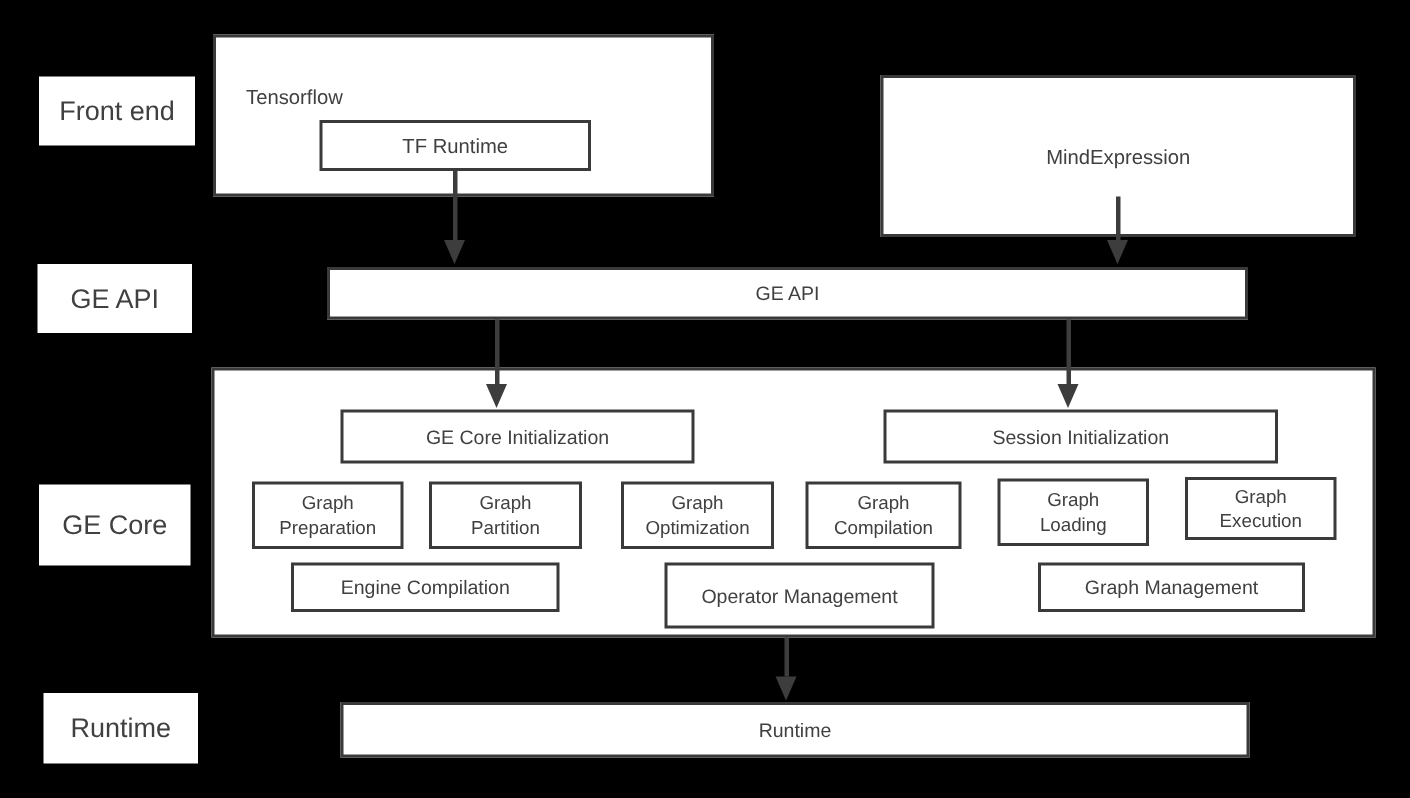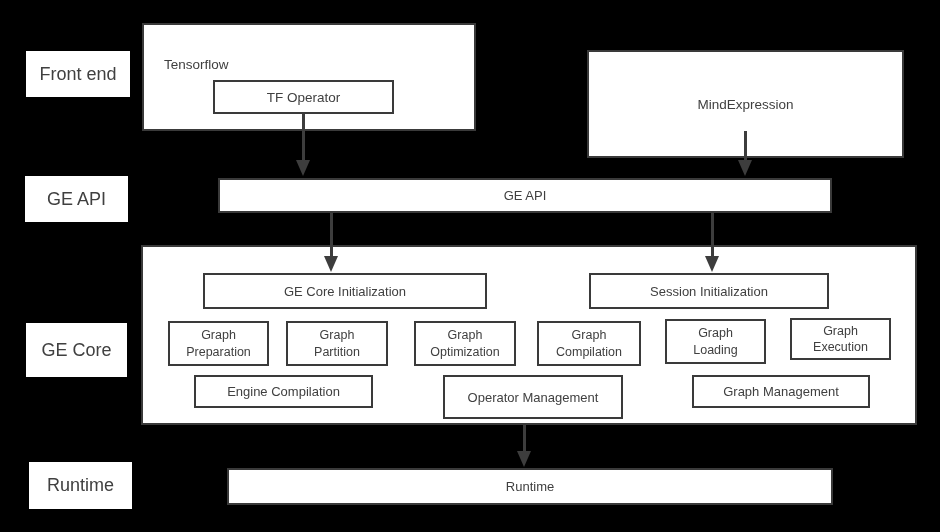--- a/index.html
+++ b/index.html
@@ -41,38 +41,38 @@
   <div class="box center side-label" style="left:26px;top:323px;width:101px;height:54px;">
     <span>GE Core</span>
   </div>
   <div class="box center side-label" style="left:29px;top:462px;width:103px;height:47px;">
     <span>Runtime</span>
   </div>
 
   <div class="box bordered" style="left:142px;top:23px;width:334px;height:108px;">
     <div class="big-label" style="position:absolute;top:32px;left:0;width:100%;text-align:left;margin-left:20px;">Tensorflow</div>
     <div class="box bordered center big-label" style="left:69px;top:55px;width:181px;height:34px;">
-      <span>TF Operator</span>
+      <span>TF Runtime</span>
     </div>
   </div>
 
   <div class="box bordered center big-label" style="left:587px;top:23px;width:317px;height:108px;margin-top:27px;">
     <span>MindExpression</span>
   </div>
 
   <div class="box bordered center bar-label" style="left:218px;top:178px;width:614px;height:35px;">
     <span>GE API</span>
   </div>
 
   <div class="box bordered" style="left:141px;top:245px;width:776px;height:180px;">
 
-    <div class="box bordered center bar-label" style="left:60px;top:26px;width:284px;height:36px;">
+    <div class="box bordered center bar-label" style="left:84px;top:26px;width:236px;height:36px;">
       <span>GE Core Initialization</span>
     </div>
-    <div class="box bordered center bar-label" style="left:446px;top:26px;width:240px;height:36px;">
+    <div class="box bordered center bar-label" style="left:446px;top:26px;width:263px;height:36px;">
       <span>Session Initialization</span>
     </div>
 
     <div class="box bordered center small-label" style="left:25px;top:74px;width:101px;height:45px;">
       <span>Graph
 Preparation</span>
     </div>
     <div class="box bordered center small-label" style="left:143px;top:74px;width:102px;height:45px;">
       <span>Graph
 Partition</span>

